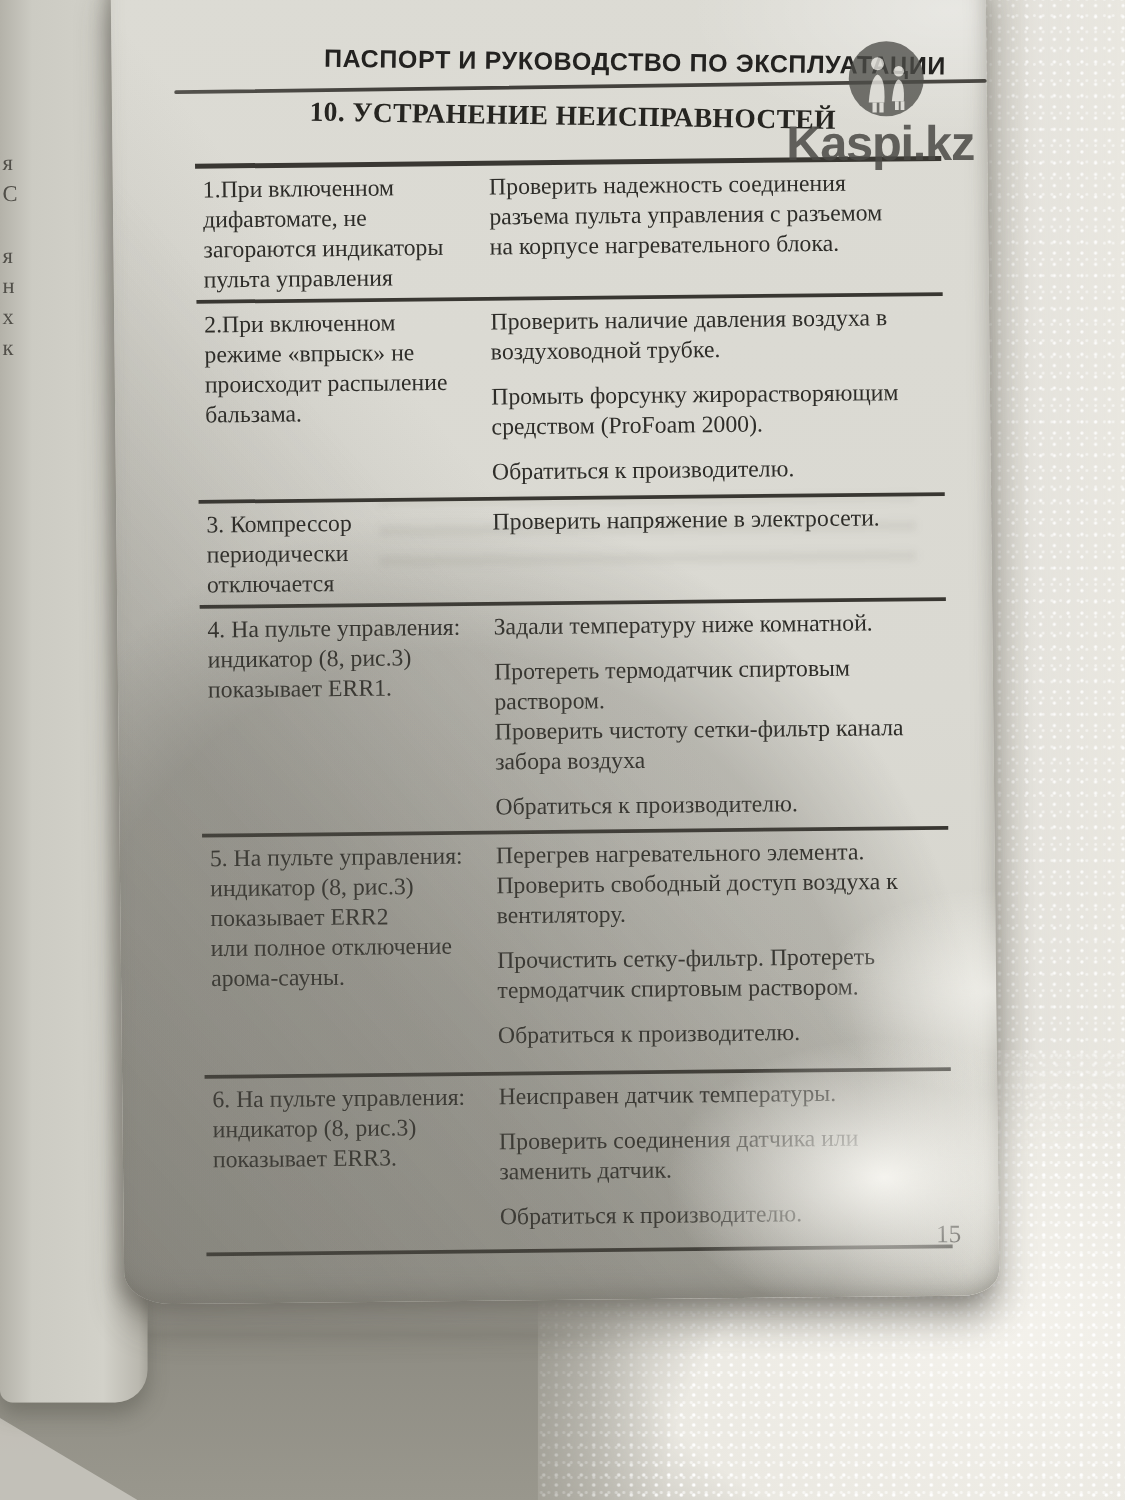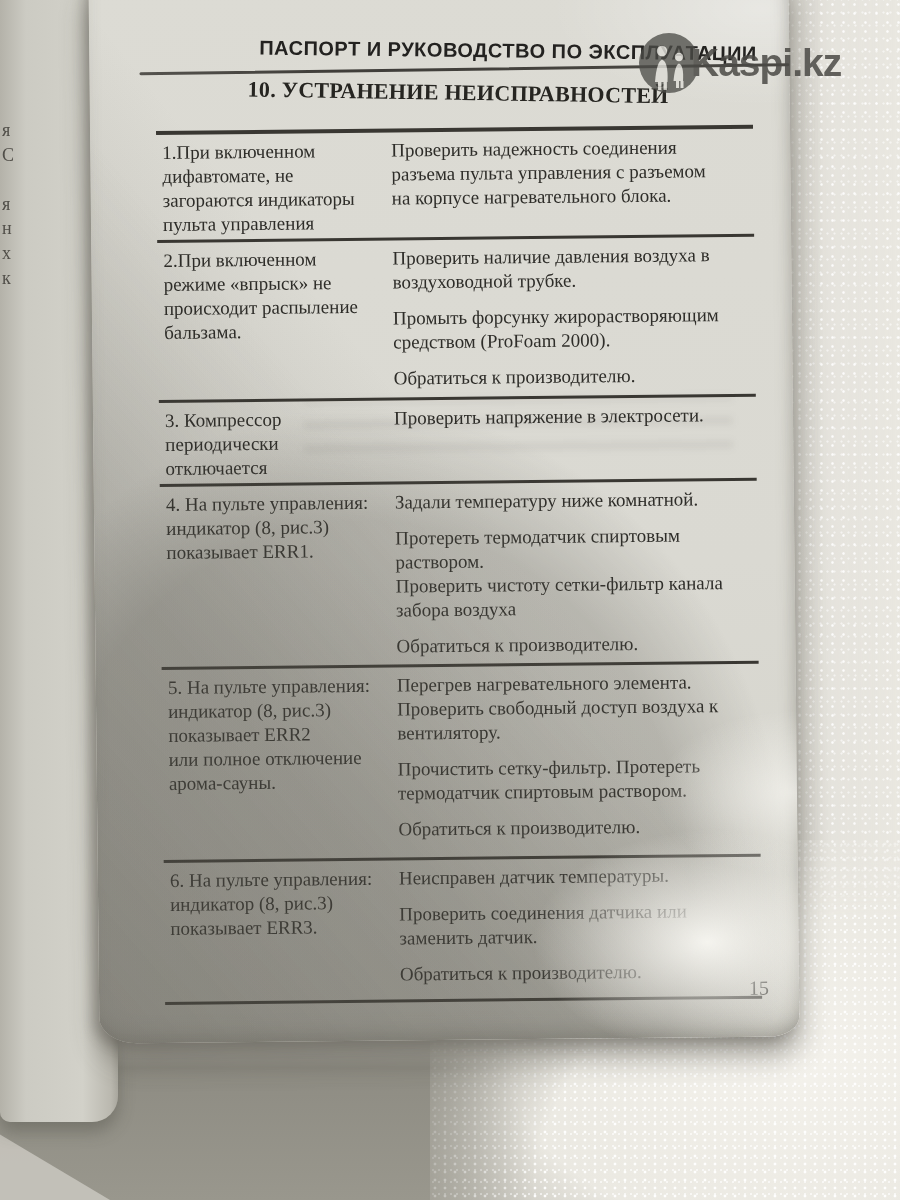--- a/index.html
+++ b/index.html
@@ -118,21 +118,21 @@
   }
   .page-flash{
     position:absolute;inset:0;pointer-events:none;border-radius:inherit;
     background:
       radial-gradient(ellipse 250px 160px at 87% 91%, rgba(248,247,242,.95), rgba(248,247,242,0) 70%),
       radial-gradient(ellipse 180px 110px at 99% 77%, rgba(246,245,240,.7), rgba(246,245,240,0) 75%);
   }
   
   .watermark{
     position:absolute;left:638px;top:32px;display:flex;align-items:center;
-    opacity:.85;pointer-events:none;
+    opacity:.85;pointer-events:none;flex-direction:column;
   }
   .watermark .brand{
     font-family:"Liberation Sans", sans-serif;font-weight:bold;font-size:39px;
     color:#4b4a46;letter-spacing:-1px;margin-left:-9px;
   }
 </style>
 </head>
 <body>
 
 <div class="shot">

